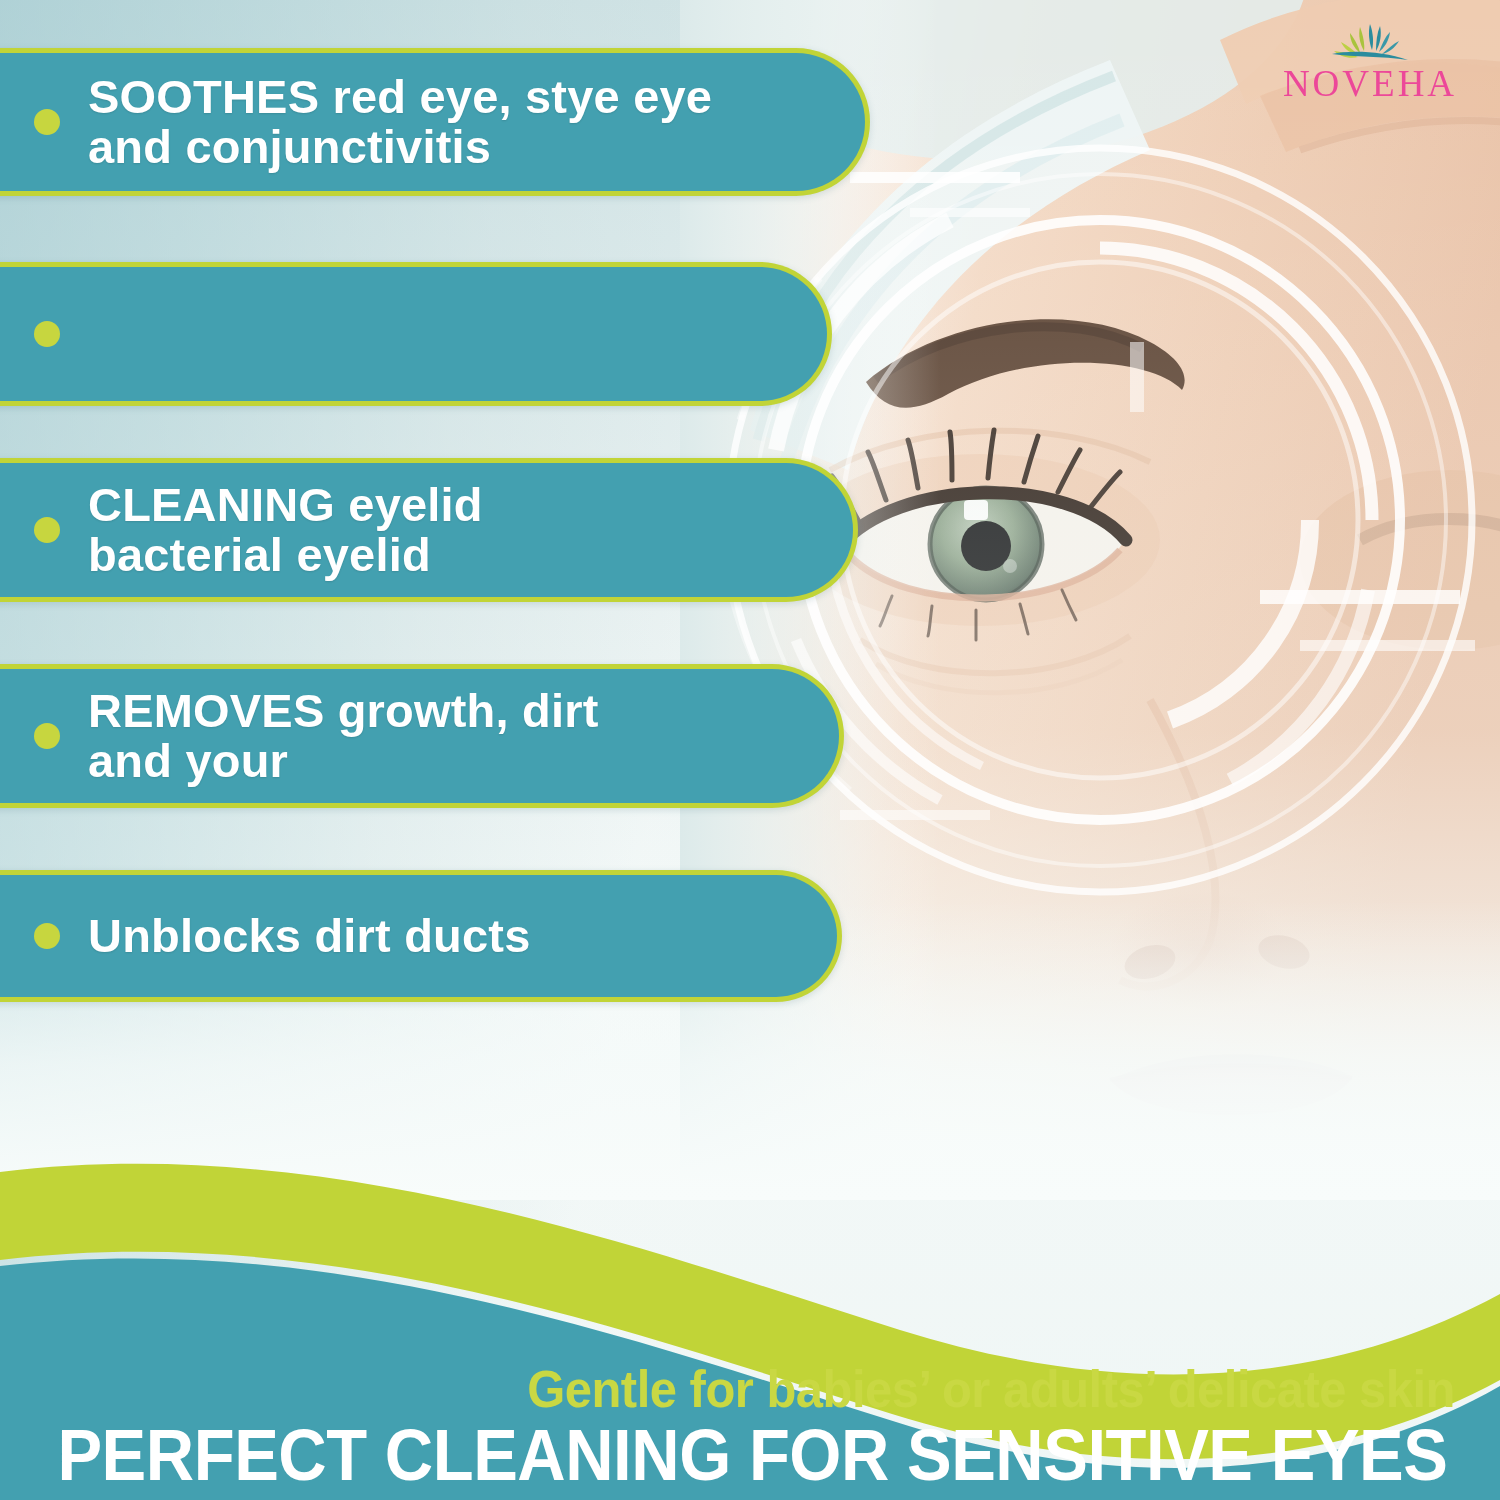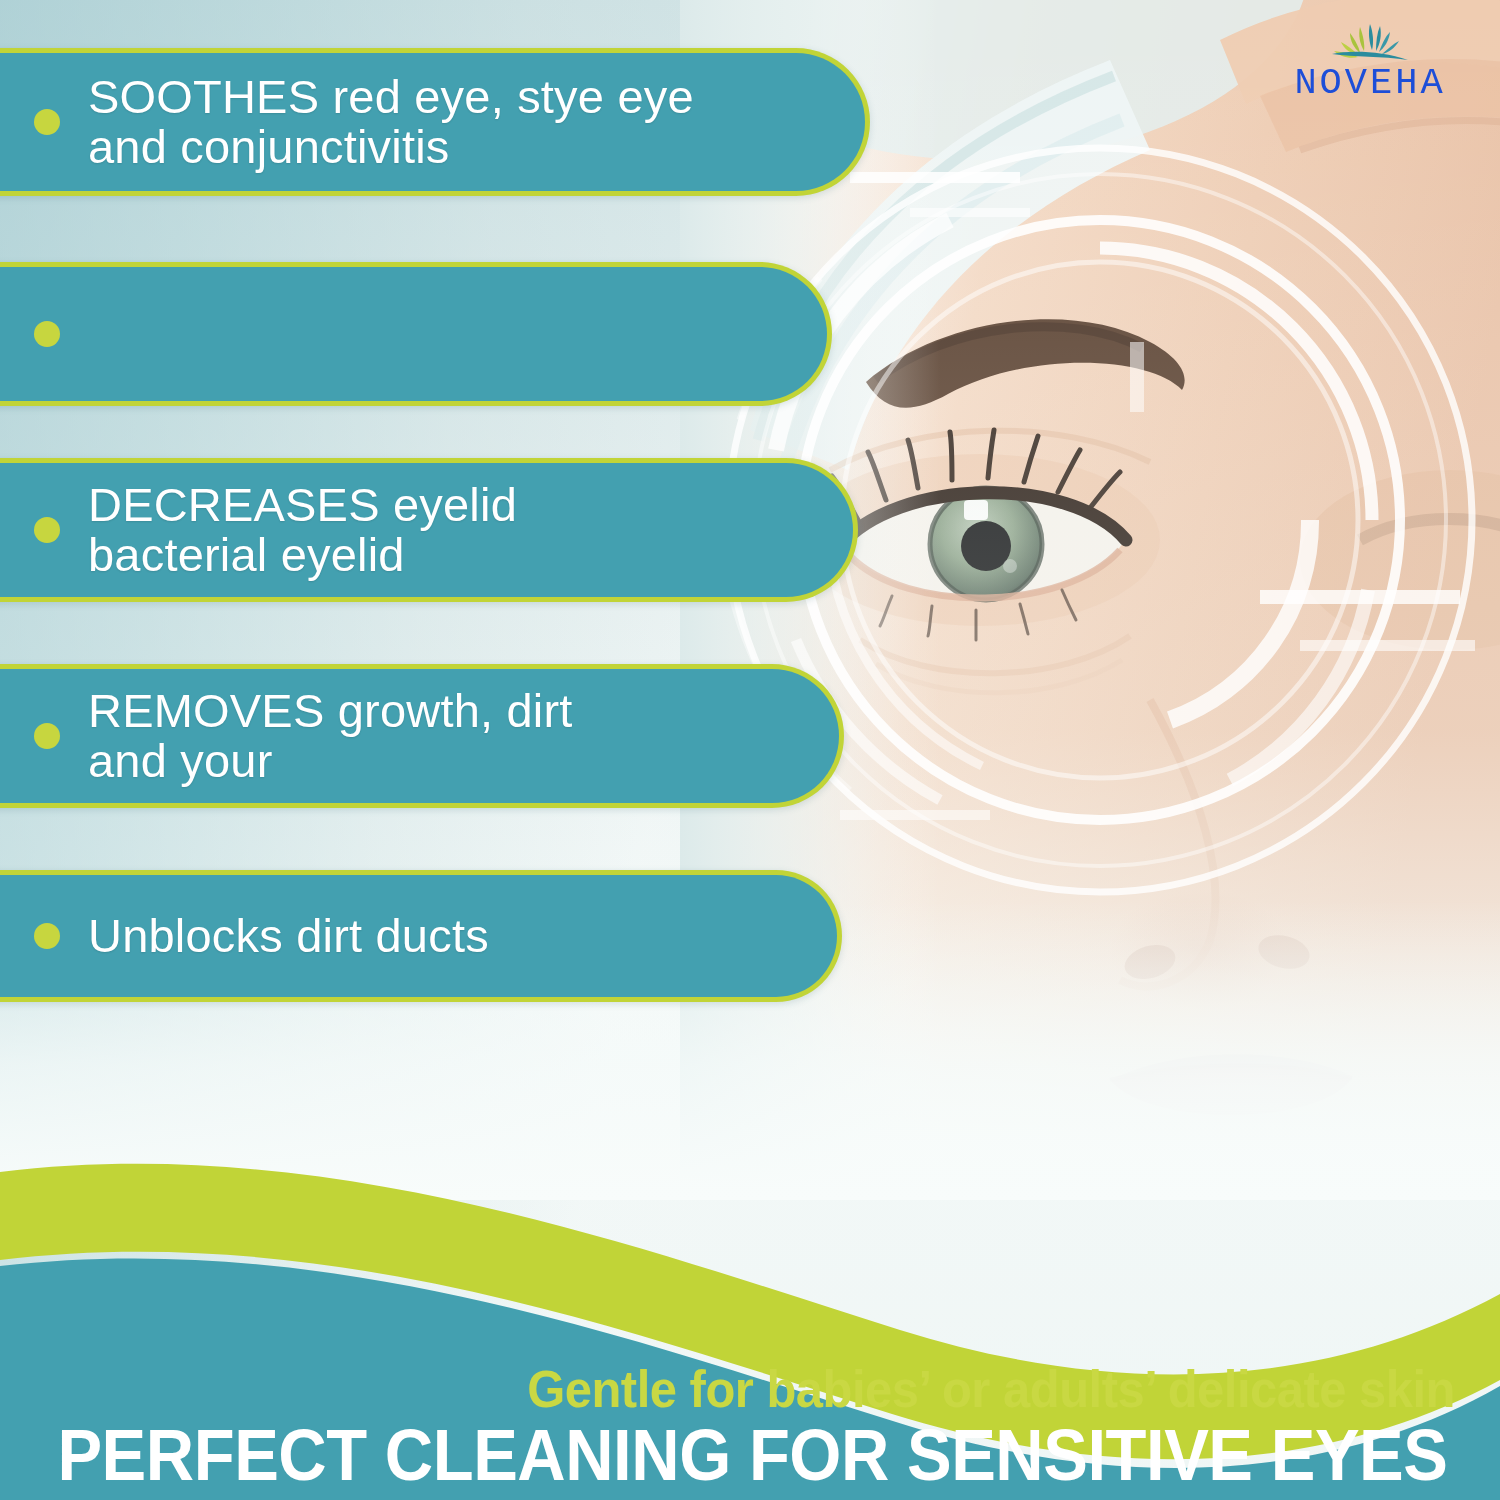--- a/index.html
+++ b/index.html
@@ -26,37 +26,37 @@
   .bg-fadebottom{position:absolute;left:0;right:0;top:900px;height:300px;
     background:linear-gradient(180deg,rgba(244,250,249,0) 0%,rgba(246,251,250,.75) 55%,rgba(248,252,251,1) 100%);}
 
   
   .rings{position:absolute;left:700px;top:120px;width:800px;height:800px;}
 
   
   .logo{position:absolute;right:30px;top:18px;width:200px;height:100px;
         display:flex;flex-direction:column;align-items:center;}
   .logo-mark{width:120px;height:46px;}
-  .logo-word{font-family:Liberation Mono, monospace;font-size:37px;letter-spacing:3px;
-    color:#1d4ed8;line-height:1;margin-top:1px;}
+  .logo-word{font-family:Liberation Serif, serif;font-size:37px;letter-spacing:3px;
+    color:#ec4899;line-height:1;margin-top:1px;}
 
   
   .bullets{position:absolute;left:0;top:0;width:900px;}
   .pill{position:absolute;left:-30px;
     background:#43a0b0;
     border:5px solid #c1d437;border-left:none;
     border-radius:0 74px 74px 0;
     display:flex;align-items:center;
     box-sizing:border-box;
     box-shadow:0 2px 7px rgba(60,110,120,.18);
   }
   .dot{width:26px;height:26px;border-radius:50%;background:#c7d63f;
        flex:0 0 auto;margin-left:64px;}
   .ptxt{color:#fff;font-size:47px;line-height:1.07;margin-left:28px;
-        font-weight:400;letter-spacing:.2px;
+        font-weight:700;letter-spacing:.2px;
         text-shadow:0 1px 2px rgba(0,0,0,.12);}
 
   
   .wave{position:absolute;left:0;bottom:0;width:1500px;height:420px;}
 
   
   .footer-txt{position:absolute;left:0;width:1500px;bottom:8px;text-align:right;}
   .f-line1{color:#c9d843;font-size:52px;font-weight:bold;line-height:1.05;
            letter-spacing:-.5px;transform:scaleX(.94);}
   .f-line2{color:#ffffff;font-size:72px;font-weight:bold;line-height:1.02;
@@ -238,21 +238,21 @@
       </div>
     </div>
 
     <div class="pill" style="top:262px;height:144px;width:862px;">
       <div class="dot"></div>
     </div>
 
     <div class="pill" style="top:458px;height:144px;width:888px;">
       <div class="dot"></div>
       <div class="ptxt">
-        <div>DECREASES eyelid</div>
+        <div>CLEANING eyelid</div>
         <div>bacterial eyelid</div>
       </div>
     </div>
 
     <div class="pill" style="top:664px;height:144px;width:874px;">
       <div class="dot"></div>
       <div class="ptxt">
         <div>REMOVES growth, dirt</div>
         <div>and your</div>
       </div>

